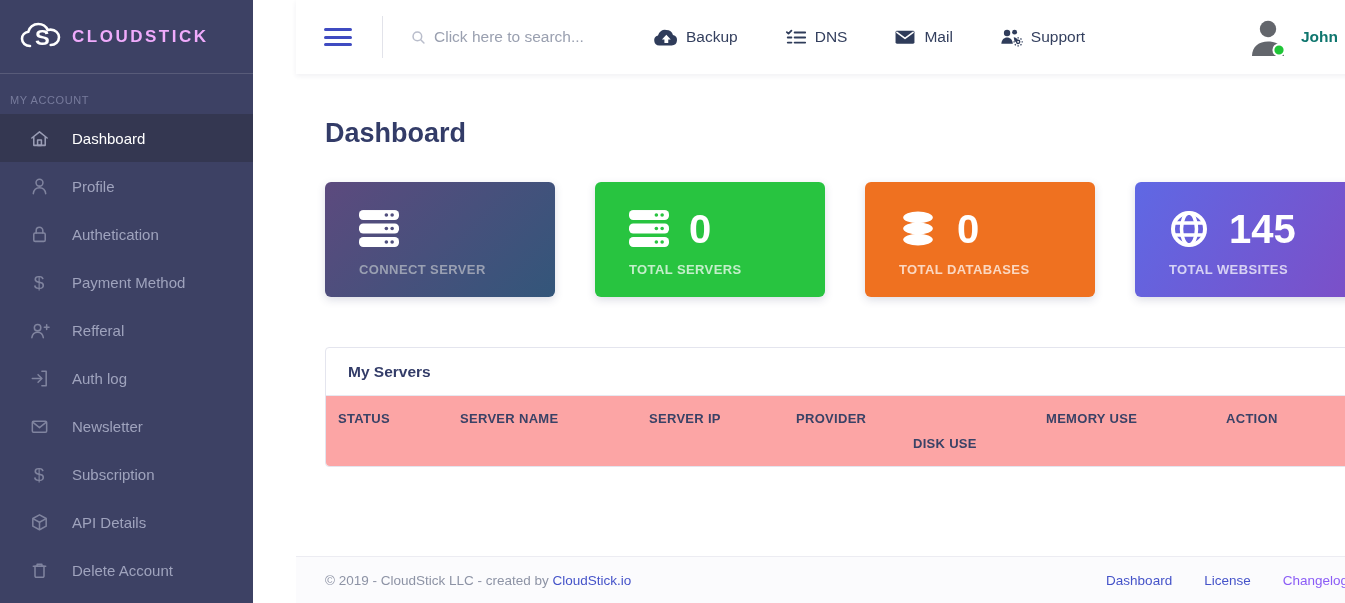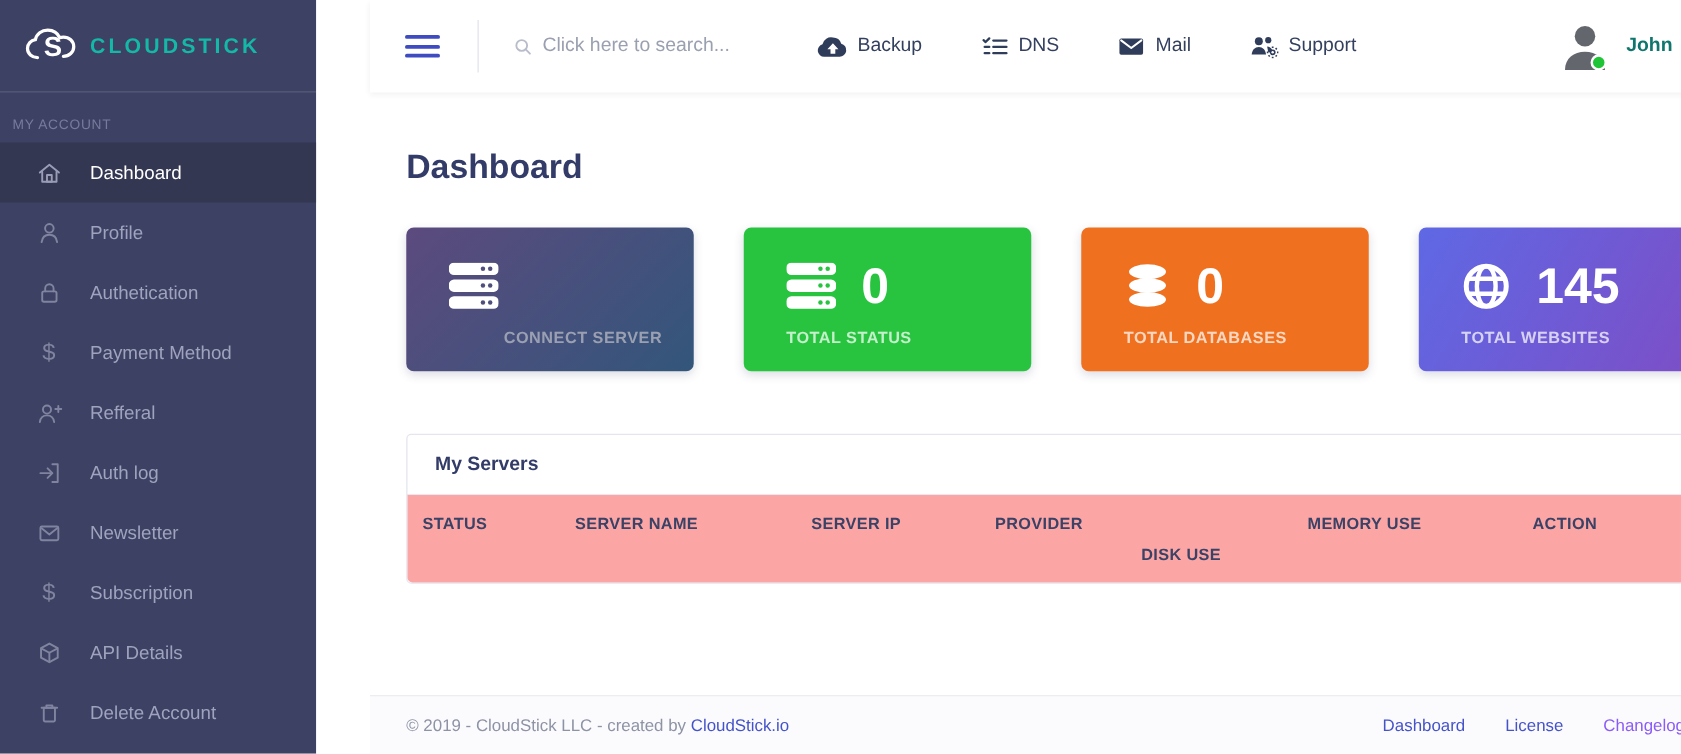--- a/index.html
+++ b/index.html
@@ -4,21 +4,21 @@
 <style>
   * { margin:0; padding:0; box-sizing:border-box; }
   html,body { width:1345px; height:603px; overflow:hidden; background:#fff;
     font-family:"Liberation Sans","DejaVu Sans",sans-serif; }
   .app { display:flex; width:1345px; height:603px; }
 
   
   .sidebar { width:253px; min-width:253px; height:603px; background:#3d4164; color:#9fa3bd; }
   .logo-area { height:74px; display:flex; align-items:center; padding-left:20px;
     border-bottom:1px solid rgba(255,255,255,0.14); }
-  .logo-text { color:#14b8a6; font-size:17px; font-weight:600; letter-spacing:2.5px; margin-left:6px; }
+  .logo-text { color:#f0abfc; font-size:17px; font-weight:600; letter-spacing:2.5px; margin-left:6px; }
   .section-label { font-size:11px; letter-spacing:0.6px; color:#777b9c; padding:20px 0 6px 10px; }
   .nav-items { margin-top:2px; }
   .side-item { height:48px; display:flex; align-items:center; padding-left:28px; cursor:pointer;
     color:#9fa3bd; text-decoration:none; }
   .side-item .sicon { width:22px; height:22px; display:flex; align-items:center; justify-content:center;
     color:#80849f; }
   .side-item .slabel { margin-left:22px; font-size:15px; }
   .side-item.active { background:#343751; color:#fff; }
   .side-item.active .sicon { color:#9a9db5; }
   .dollar-glyph { font-size:19px; line-height:1; color:#80849f; }
@@ -49,21 +49,21 @@
   .page-title { font-size:27px; font-weight:700; color:#333c68; }
 
   .cards { display:flex; gap:40px; margin-top:33px; }
   .card { width:230px; height:115px; border-radius:6px; padding:26px 0 0 34px; color:#fff;
     box-shadow:0 3px 8px rgba(60,65,110,0.18); }
   .card-top { display:flex; align-items:center; height:42px; }
   .card-value { font-size:40px; font-weight:700; margin-left:20px; line-height:1; }
   .card-label { margin-top:12px; font-size:13px; font-weight:700; letter-spacing:0.4px;
     color:rgba(255,255,255,0.72); }
   .card-dark   { background:linear-gradient(135deg,#5c4a7e 0%,#33567a 100%); }
-  .card-dark .card-label { color:#9aa0b2;margin-left:44px; }
+  .card-dark .card-label { color:#9aa0b2; }
   .card-green  { background:#28c440; }
   .card-orange { background:#ef7120; }
   .card-purple { background:linear-gradient(120deg,#5f68e4 0%,#7d4ec6 100%); }
 
   .panel { margin-top:50px; border:1px solid #e4e5ee; border-radius:4px; background:#fff; width:1042px; }
   .panel-title { font-size:15.5px; font-weight:700; color:#333c68; padding:15px 0 14px 22px; }
   .table-head { display:flex; background:#fca5a5; border-top:1px solid #e7e8f0;
     padding:15px 0 15px 12px; border-radius:0 0 4px 4px; }
   .th { font-size:13px; font-weight:700; color:#3a4266; letter-spacing:0.3px; }
   .th-status{width:122px;} .th-name{width:189px;} .th-ip{width:147px;} .th-provider{width:117px;}
@@ -310,21 +310,21 @@
                 <circle cx="26" cy="17.5" r="1.7" fill="#000"></circle>
                     <circle cx="31.5" cy="17.5" r="1.7" fill="#000"></circle>
                 <circle cx="26" cy="30.3" r="1.7" fill="#000"></circle>
                     <circle cx="31.5" cy="30.3" r="1.7" fill="#000"></circle>
               </mask>
                 </defs>
               <rect width="38" height="36" fill="#fff" mask="url(#srv2)"></rect>
             </svg>
             <span class="card-value">0</span>
           </div>
-          <div class="card-label">TOTAL STATUS</div>
+          <div class="card-label">TOTAL SERVERS</div>
         </div>
 
         <div class="card card-orange">
           <div class="card-top">
             <svg width="38" height="38" viewBox="0 0 36 36" fill="#fff">
               <ellipse cx="18" cy="7" rx="14" ry="5.6"></ellipse>
               <ellipse cx="18" cy="17.5" rx="14" ry="5.6"></ellipse>
               <ellipse cx="18" cy="28" rx="14" ry="5.6"></ellipse>
             </svg>
             <span class="card-value">0</span>

